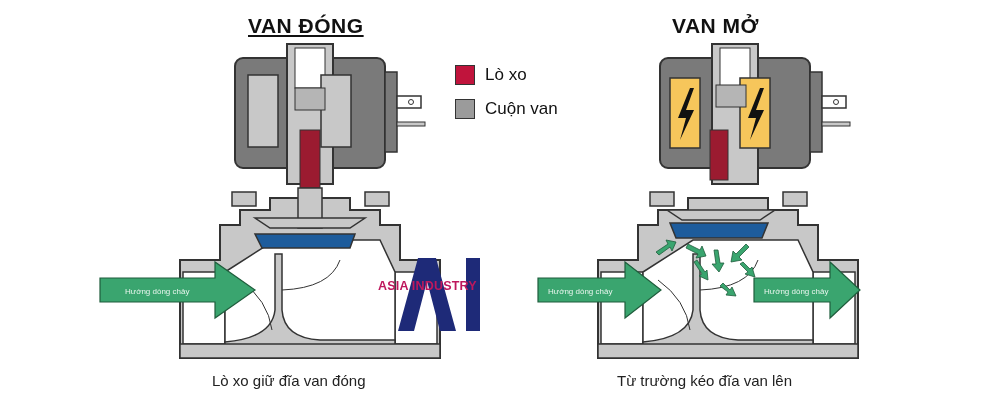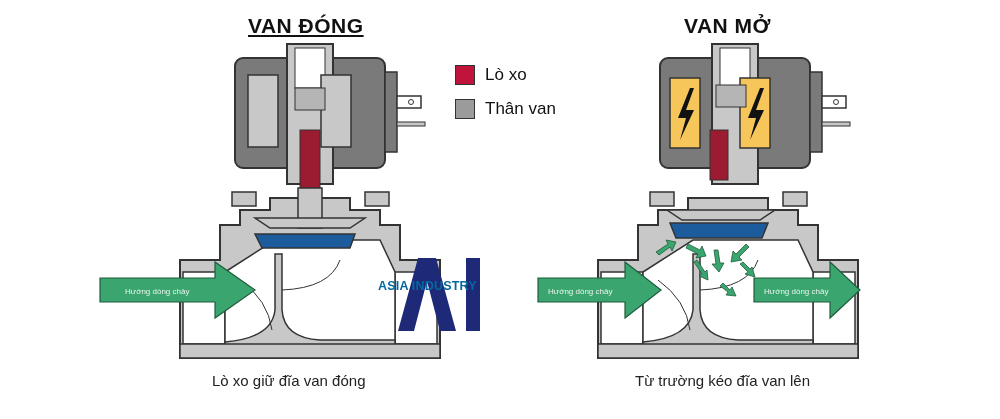--- a/index.html
+++ b/index.html
@@ -5,27 +5,27 @@
   html,body{margin:0;padding:0;background:#ffffff;}
   body{width:1000px;height:419px;position:relative;overflow:hidden;font-family:"Liberation Sans",sans-serif;}
   .title{position:absolute;top:14px;font-weight:bold;font-size:21px;color:#111;letter-spacing:0.5px;}
   .caption{position:absolute;top:372px;font-size:15px;color:#222;}
   .legend{position:absolute;left:455px;top:58px;}
   .legend-item{display:flex;align-items:center;height:34px;text-align:center;}
   .swatch{width:20px;height:20px;border:1.5px solid #333;margin-right:10px;box-sizing:border-box;}
   .legend-label{font-size:17px;color:#111;}
   svg{position:absolute;left:0;top:0;}
   .logo{position:absolute;left:378px;top:253px;width:110px;height:80px;}
-  .logo-text{position:absolute;left:378px;top:279px;font-weight:bold;font-size:12.5px;color:#0369a1;letter-spacing:0.2px;white-space:nowrap;}
+  .logo-text{position:absolute;left:378px;top:279px;font-weight:bold;font-size:12.5px;color:#be185d;letter-spacing:0.2px;white-space:nowrap;}
 </style>
 </head>
 <body>
 
 <div class="title" style="left:248px;text-decoration:underline;">VAN ĐÓNG</div>
-<div class="title" style="left:672px;margin-left:12px;">VAN MỞ</div>
+<div class="title" style="left:672px;">VAN MỞ</div>
 
 <svg width="1000" height="419" viewBox="0 0 1000 419">
   <defs>
     <g id="valve-body">
 
       <path d="M0,70 L40,70 L40,35 L60,35 L60,20 L90,20 L90,8 L170,8 L170,20 L200,20 L200,35 L220,35 L220,70 L260,70 L260,168 L0,168 Z" fill="#c8c8c8" stroke="#333" stroke-width="2"></path>
 
       <rect x="52" y="2" width="24" height="14" fill="#c8c8c8" stroke="#333" stroke-width="1.5"></rect>
       <rect x="185" y="2" width="24" height="14" fill="#c8c8c8" stroke="#333" stroke-width="1.5"></rect>
 
@@ -105,24 +105,24 @@
   <text x="764" y="294" font-size="8" fill="#e8f6ee" font-family="Liberation Sans, sans-serif">Hướng dòng chảy</text>
 </svg>
 
 <div class="legend">
   <div class="legend-item">
     <span class="swatch" style="background:#c0143c"></span>
     <span class="legend-label">Lò xo</span>
   </div>
   <div class="legend-item">
     <span class="swatch" style="background:#9b9b9b"></span>
-    <span class="legend-label">Thân van</span>
+    <span class="legend-label">Cuộn van</span>
   </div>
 </div>
 
 <svg class="logo" viewBox="0 0 110 80">
   <path d="M20,78 L40,5 L58,5 L78,78 L62,78 L49,28 L36,78 Z" fill="#1e2a78"></path>
   <rect x="88" y="5" width="14" height="73" fill="#1e2a78"></rect>
 </svg>
 <div class="logo-text" style="background:rgba(255,255,255,0.0)">ASIA INDUSTRY</div>
 
 <div class="caption" style="left:212px;">Lò xo giữ đĩa van đóng</div>
-<div class="caption" style="left:635px;">Từ trường kéo đĩa van lên</div>
+<div class="caption" style="left:617px;">Từ trường kéo đĩa van lên</div>
 
 </body></html>

